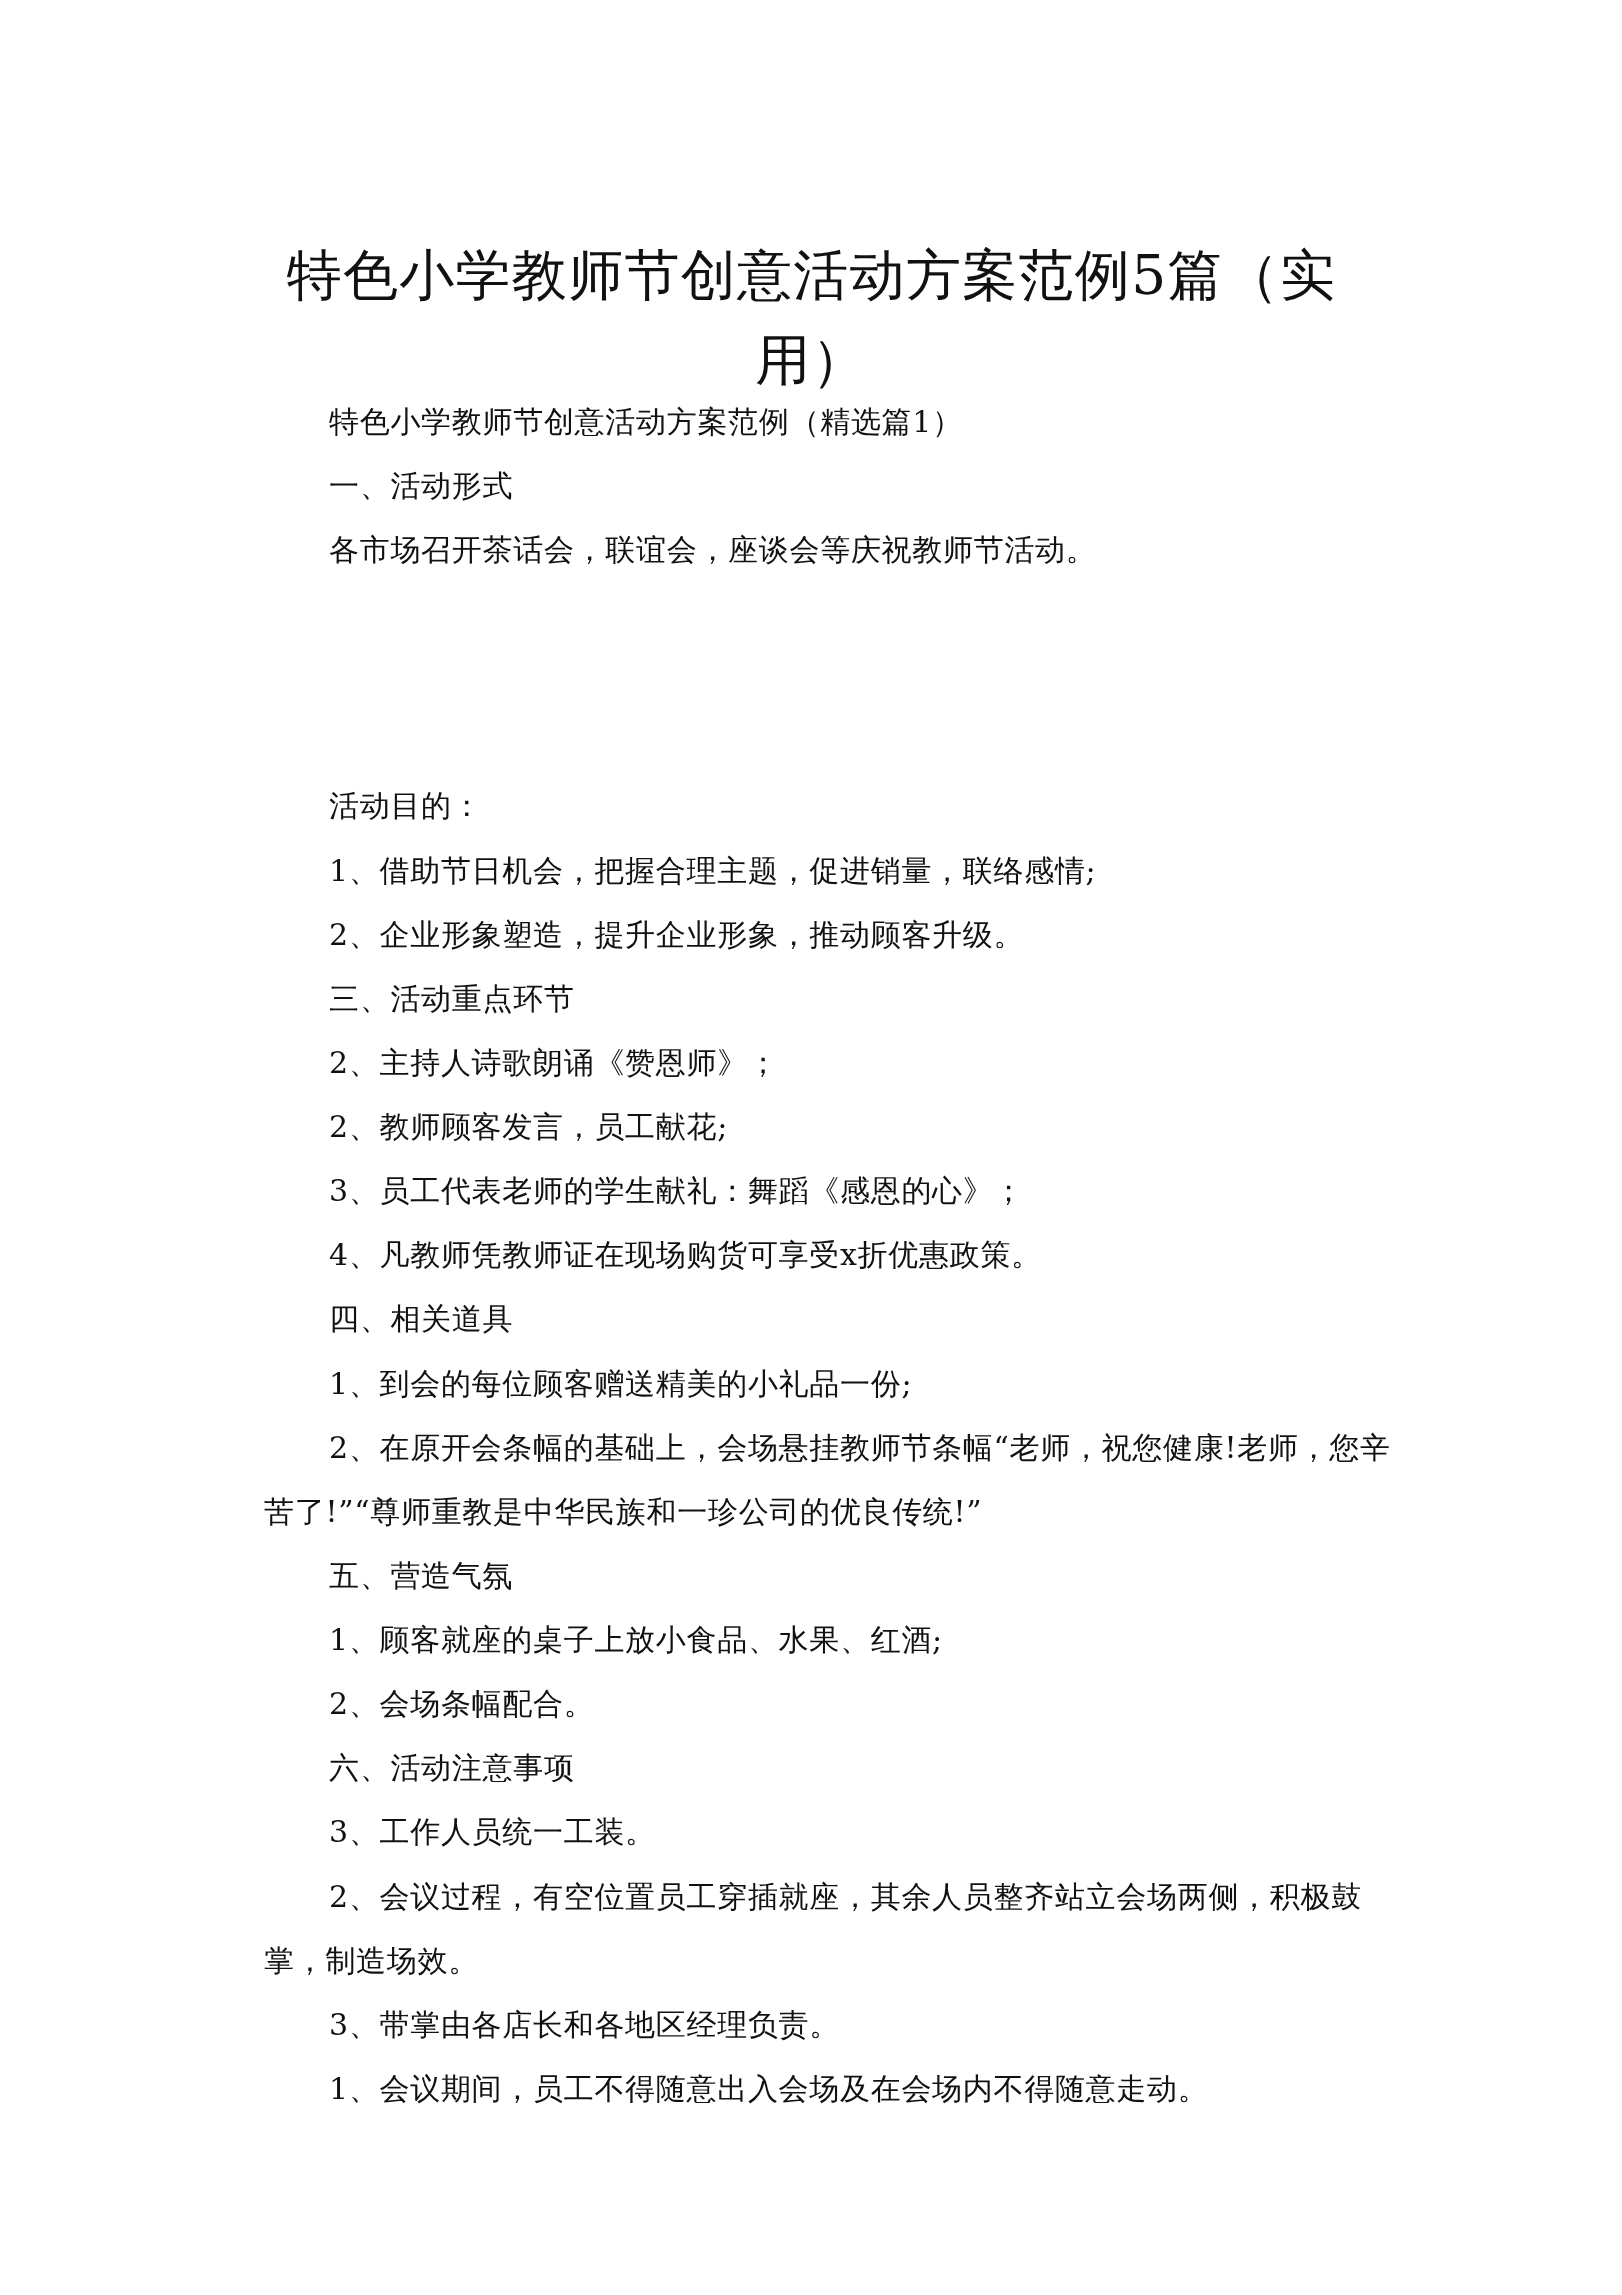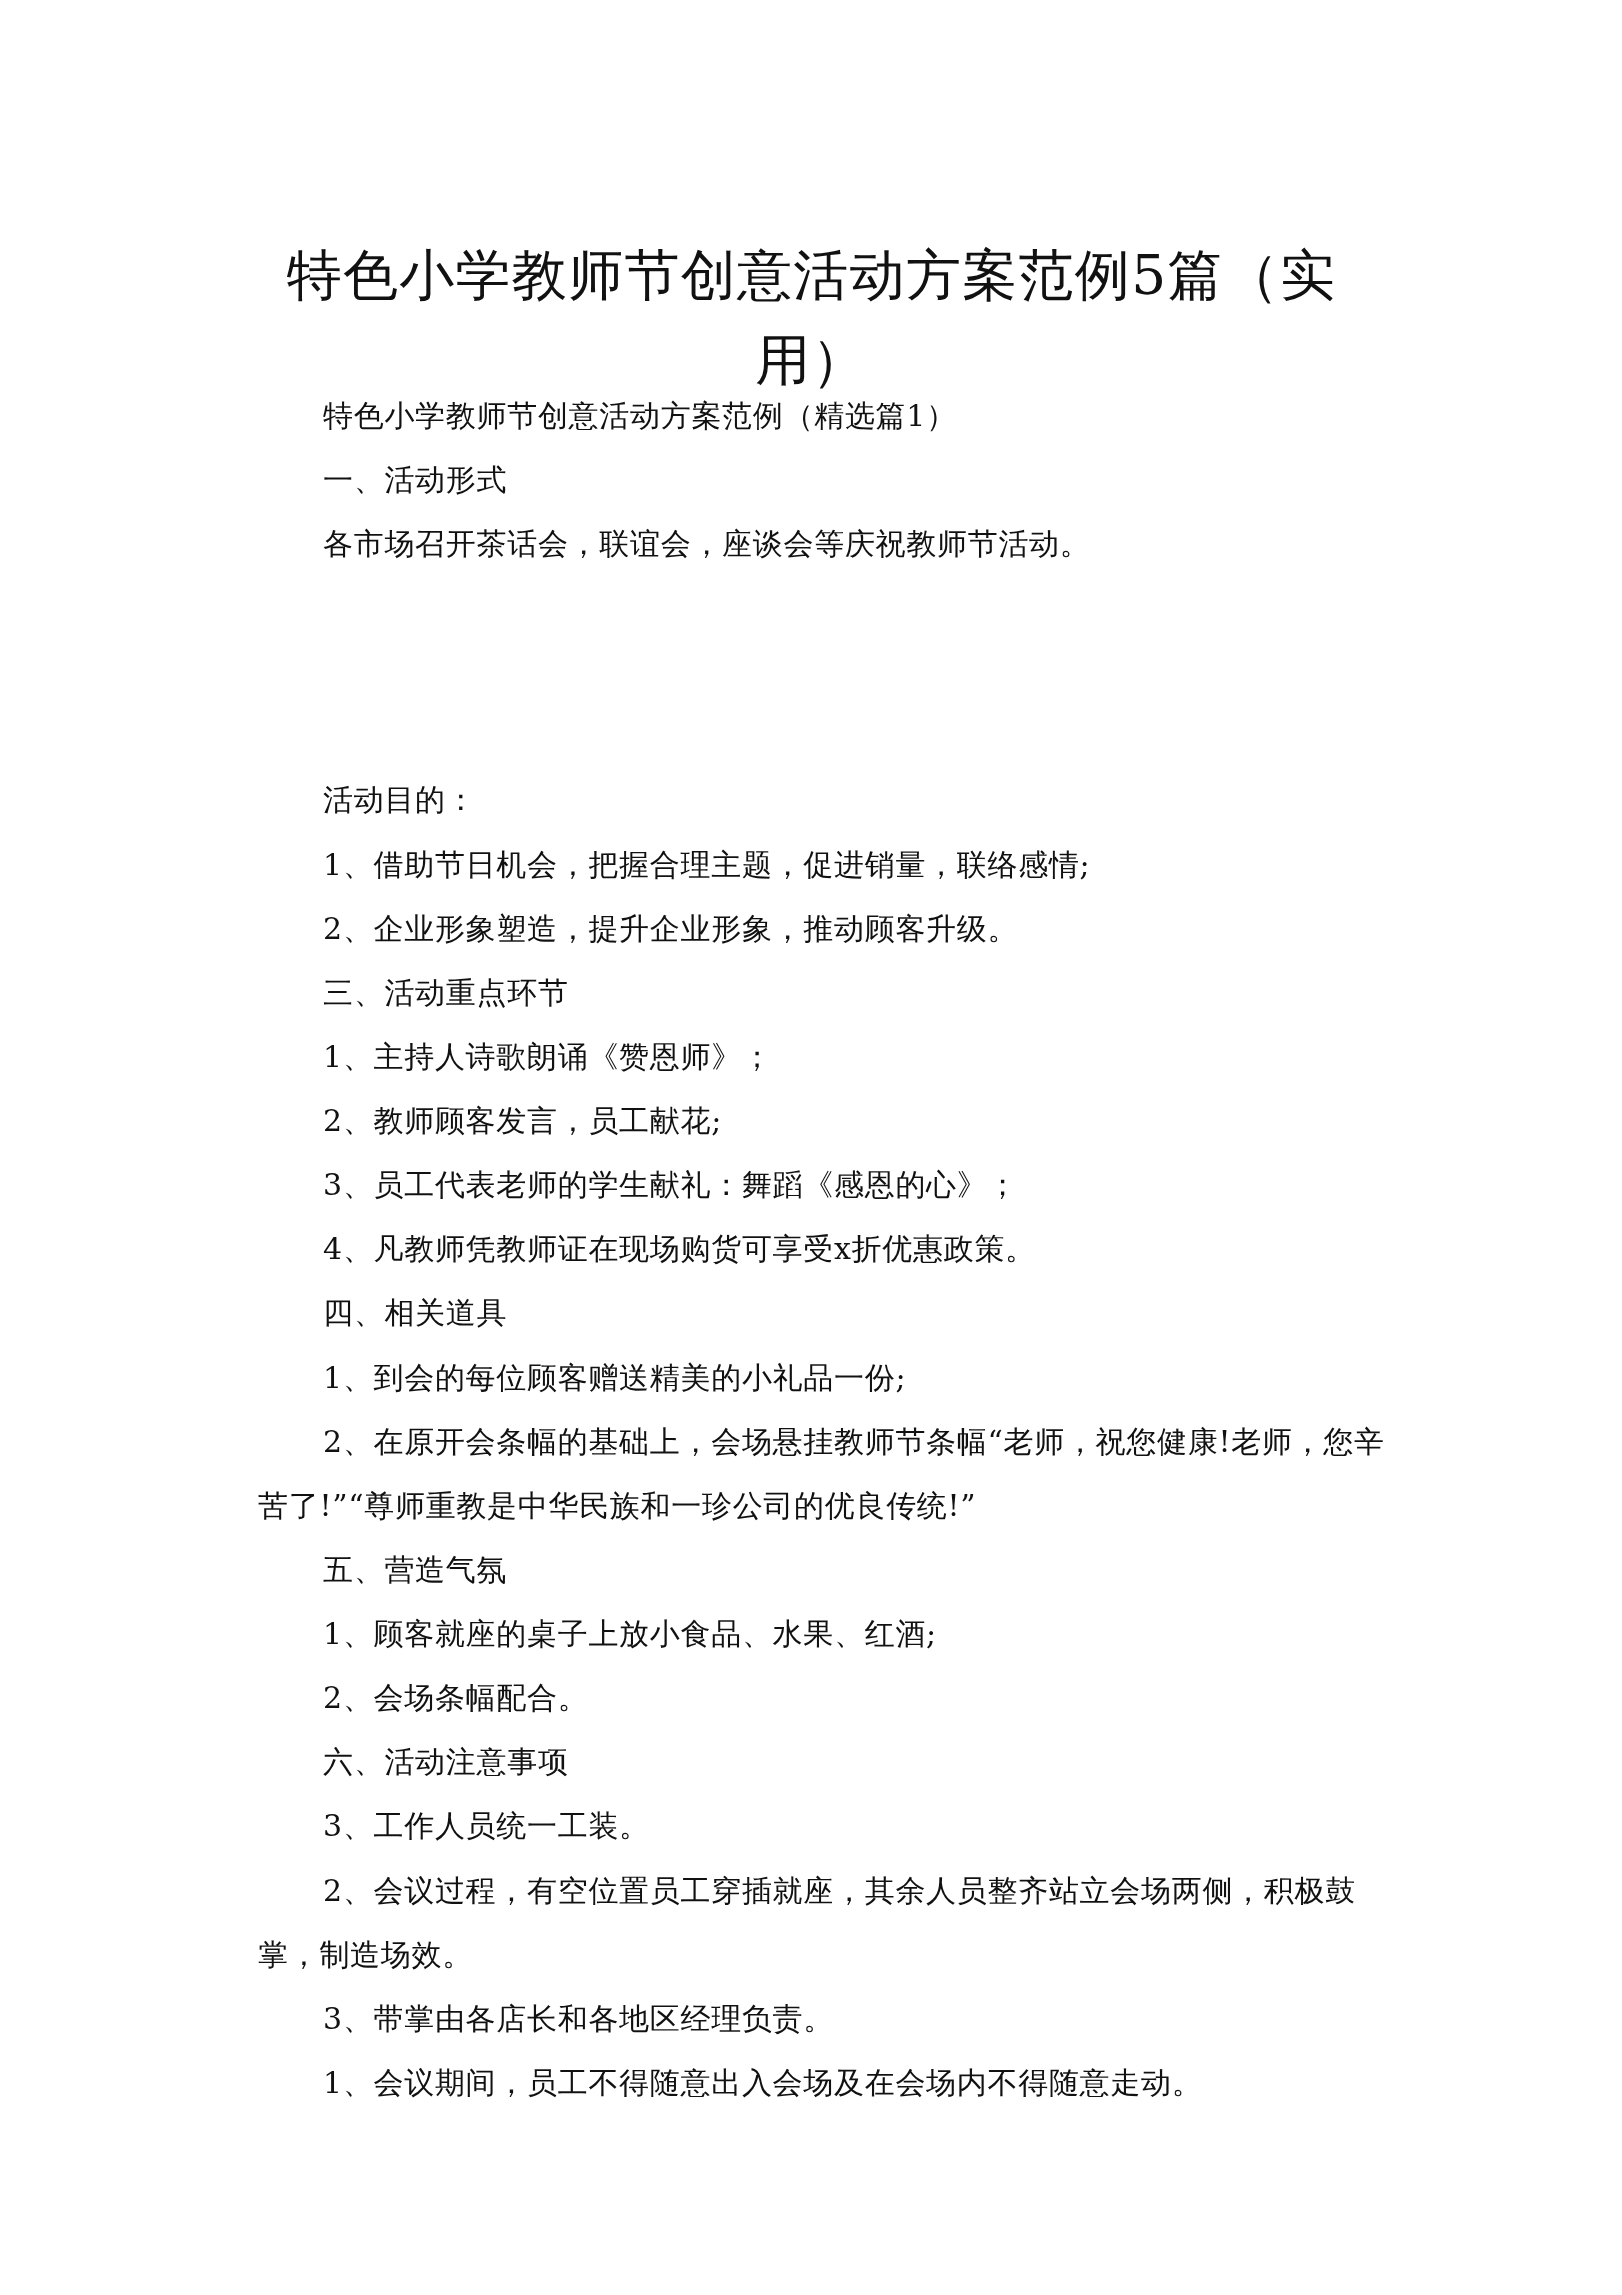--- a/index.html
+++ b/index.html
@@ -10,37 +10,37 @@
   }
   .page { position: absolute; left: 0; top: 0; width: 1623px; height: 2295px; padding-left: 28px; }
   .title {
     position: absolute; left: 242px; width: 1139px; top: 196px;
     text-align: center; font-size: 55px; line-height: 85px; letter-spacing: 1.3px;
     font-weight: normal;
   }
   .para {
     position: absolute; left: 246px; width: 1152px;
     font-size: 30px; line-height: 64px; letter-spacing: 0.7px;
-    text-indent: 65px; margin: 12px;
+    text-indent: 65px; margin: 18px;
   }
 </style>
 </head>
 <body>
 
 <div class="page">
   <h1 class="title">特色小学教师节创意活动方案范例5篇（实用）</h1>
 
   <p class="para" style="top:372px">特色小学教师节创意活动方案范例（精选篇1）</p>
   <p class="para" style="top:436px">一、活动形式</p>
   <p class="para" style="top:500px">各市场召开茶话会，联谊会，座谈会等庆祝教师节活动。</p>
   <p class="para" style="top:756px">活动目的：</p>
   <p class="para" style="top:821px">1、借助节日机会，把握合理主题，促进销量，联络感情;</p>
   <p class="para" style="top:885px">2、企业形象塑造，提升企业形象，推动顾客升级。</p>
   <p class="para" style="top:949px">三、活动重点环节</p>
-  <p class="para" style="top:1013px">1、主持人诗歌朗诵《赞恩师》；</p>
+  <p class="para" style="top:1013px">2、主持人诗歌朗诵《赞恩师》；</p>
   <p class="para" style="top:1077px">2、教师顾客发言，员工献花;</p>
   <p class="para" style="top:1141px">3、员工代表老师的学生献礼：舞蹈《感恩的心》；</p>
   <p class="para" style="top:1205px">4、凡教师凭教师证在现场购货可享受x折优惠政策。</p>
   <p class="para" style="top:1269px">四、相关道具</p>
   <p class="para" style="top:1334px">1、到会的每位顾客赠送精美的小礼品一份;</p>
   <p class="para" style="top:1398px">2、在原开会条幅的基础上，会场悬挂教师节条幅“老师，祝您健康!老师，您辛苦了!”“尊师重教是中华民族和一珍公司的优良传统!”</p>
   <p class="para" style="top:1526px">五、营造气氛</p>
   <p class="para" style="top:1590px">1、顾客就座的桌子上放小食品、水果、红酒;</p>
   <p class="para" style="top:1654px">2、会场条幅配合。</p>
   <p class="para" style="top:1718px">六、活动注意事项</p>

